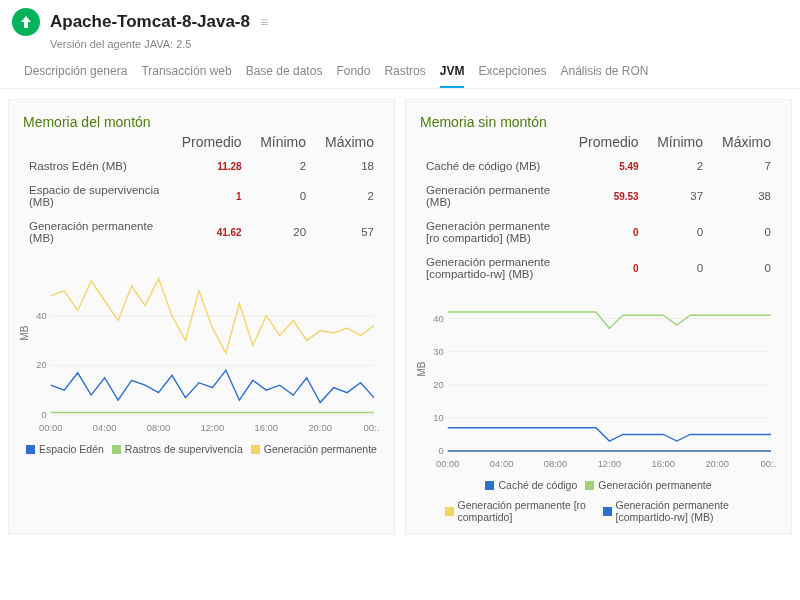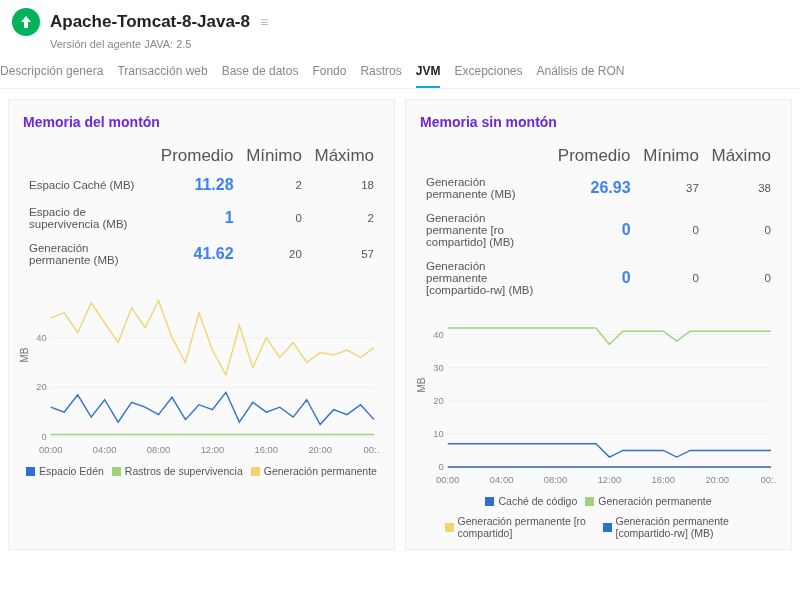--- a/index.html
+++ b/index.html
@@ -3,32 +3,32 @@
 <meta charset="utf-8">
 <style>
   * { box-sizing: border-box; margin: 0; padding: 0; }
   body { font-family: -apple-system, BlinkMacSystemFont, "Segoe UI", Arial, sans-serif; font-size: 12px; color: #333; background: #fff; width: 800px; height: 600px; overflow: hidden; }
   .header { padding: 8px 12px 4px; }
   .title-row { display: flex; align-items: center; gap: 10px; }
   .app-icon { width: 28px; height: 28px; border-radius: 50%; background: #00b35a; display:flex; align-items:center; justify-content:center; }
   .title { font-size: 17px; font-weight: 600; color: #222; }
   .menu-icon { color: #bbb; font-size: 14px; }
   .subtitle { font-size: 11px; color: #888; margin-left: 38px; margin-top: 2px; }
-  .tabs { display: flex; gap: 14px; padding: 10px 0 0; border-bottom: 1px solid #eee; font-size: 12px; color: #888; }
+  .tabs { display: flex; gap: 14px; padding: 10px 24px 0; border-bottom: 1px solid #eee; font-size: 12px; color: #888; }
   .tab { padding-bottom: 8px; cursor: pointer; }
   .tab.active { color: #222; font-weight: 600; border-bottom: 2px solid #0ea5e9; }
   .panels { display: flex; gap: 10px; padding: 10px 8px; }
   .panel { flex: 1; background: #fafafa; border: 1px solid #eee; padding: 14px 14px 10px; }
-  .panel-title { font-size: 14px; font-weight: 700; color: #6d28d9; margin-bottom: 12px; }
+  .panel-title { font-size: 14px; font-weight: 400; color: #4d7c0f; margin-bottom: 0; }
   table { width: 100%; border-collapse: collapse; font-size: 11.5px; margin-bottom: 10px; }
-  th { text-align: right; font-weight: 400; color: #555; padding: 4px 6px; font-size: 17px; }
+  th { text-align: right; font-weight: 400; color: #555; padding: 4px 6px; font-size: 14px; }
   th:first-child { text-align: left; }
   td { padding: 6px 6px; color: #555; text-align: right; }
   td:first-child { text-align: left; max-width: 130px; }
-  td.val-avg { font-weight: 600; color: #3b82f6; font-size: 16px; margin-top: 7px; }
+  td.val-avg { font-weight: 600; color: #b91c1c; font-size: 10px; margin-top: 7px; }
   .chart { position: relative; height: 175px; margin-top: 4px; }
   .chart svg { width: 100%; height: 100%; }
   .ylabel { position: absolute; left: -4px; top: 50%; transform: rotate(-90deg) translateX(50%); transform-origin: left top; font-size: 10px; color: #777; }
   .legend { display: flex; flex-wrap: wrap; gap: 8px 8px; margin-top: 8px; font-size: 10.5px; color: #555; justify-content: center; }
   .legend-item { display: flex; align-items: center; gap: 4px; max-width: 150px; }
   .swatch { width: 9px; height: 9px; flex-shrink:0; }
   .axis-text { font-size: 9.5px; fill: #888; }
   .grid-line { stroke: #eee; stroke-width: 1; }
   .series { fill: none; stroke-width: 1.4; }
 </style>
@@ -66,21 +66,21 @@
       <thead>
           <tr>
         <th></th>
         <th>Promedio</th>
         <th>Mínimo</th>
         <th>Máximo</th>
       </tr>
         </thead>
       <tbody id="heap-rows">
           <tr>
-            <td>Espacio Caché (MB)</td>
+            <td>Rastros Edén (MB)</td>
             <td class="val-avg">11.28</td>
             <td>2</td>
             <td>18</td>
           </tr>
           <tr>
             <td>Espacio de supervivencia (MB)</td>
             <td class="val-avg">1</td>
             <td>0</td>
             <td>2</td>
           </tr>
@@ -135,22 +135,28 @@
       <thead>
           <tr>
         <th></th>
         <th>Promedio</th>
         <th>Mínimo</th>
         <th>Máximo</th>
       </tr>
         </thead>
       <tbody id="nonheap-rows">
           <tr>
+            <td>Caché de código (MB)</td>
+            <td class="val-avg">5.49</td>
+            <td>2</td>
+            <td>7</td>
+          </tr>
+          <tr>
             <td>Generación permanente (MB)</td>
-            <td class="val-avg">26.93</td>
+            <td class="val-avg">59.53</td>
             <td>37</td>
             <td>38</td>
           </tr>
           <tr>
             <td>Generación permanente [ro compartido] (MB)</td>
             <td class="val-avg">0</td>
             <td>0</td>
             <td>0</td>
           </tr>
           <tr>

